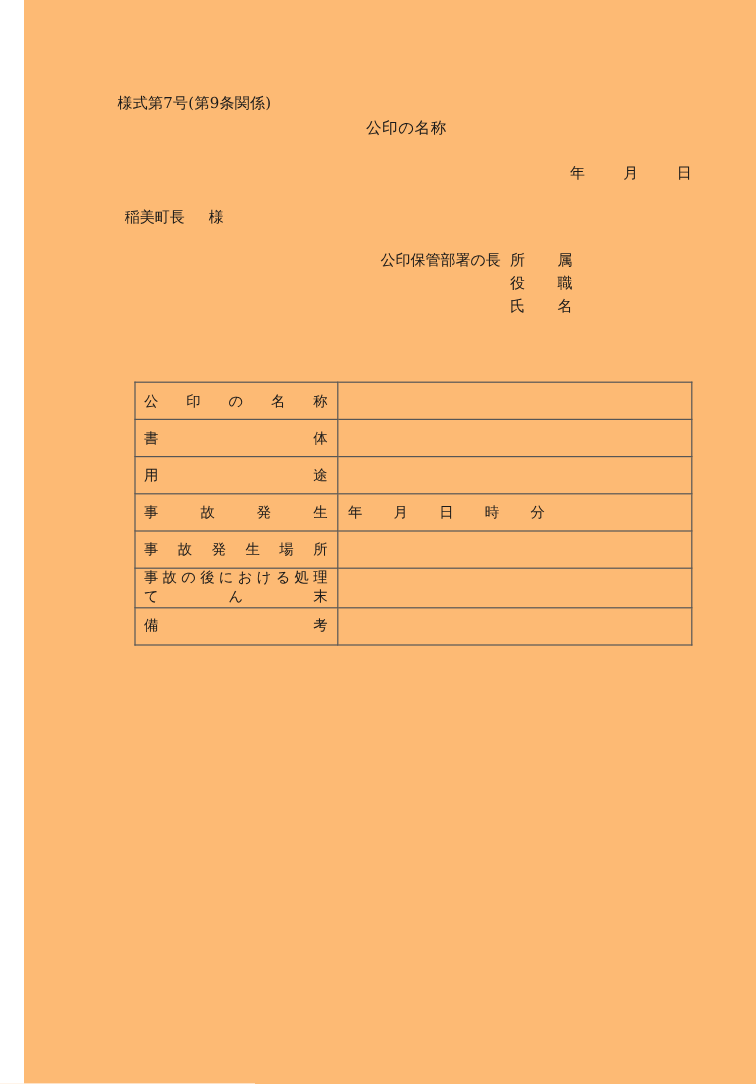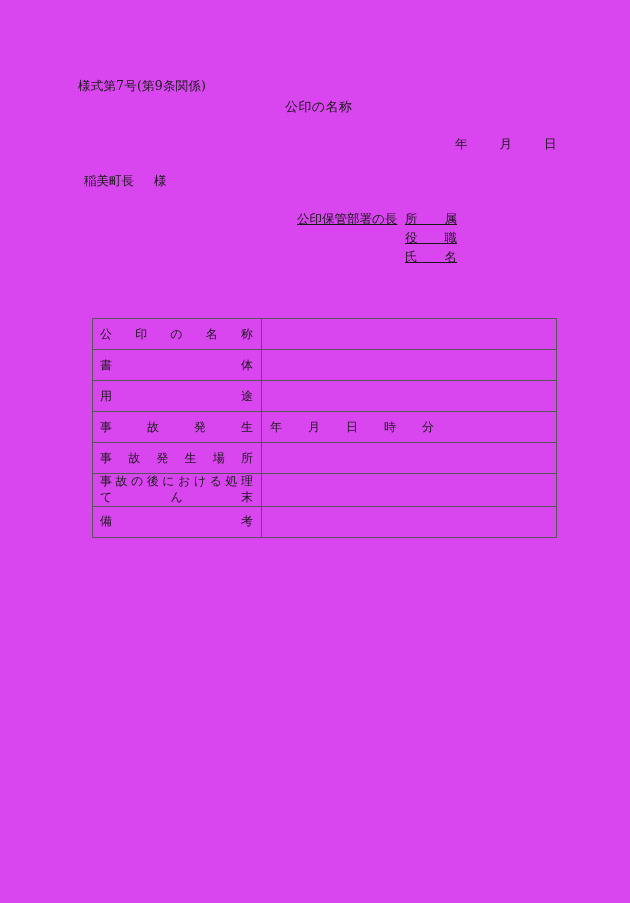--- a/index.html
+++ b/index.html
@@ -12,22 +12,23 @@
     width: 630px;
     height: 903px;
     position: relative;
     font-family: "DejaVu Serif", "Liberation Serif", serif;
     color: #1a1a1a;
     -webkit-font-smoothing: antialiased;
   }
   .page {
     position: absolute;
     inset: 0;
-    background: #d946ef;
+    background: #fdba74;
     overflow: hidden;
+    margin-left: 20px;
   }
 
   
   .form-no {
     position: absolute;
     left: 78px;
     top: 78px;
     font-size: 12.5px;
     letter-spacing: 0.2px;
     white-space: nowrap;
@@ -61,24 +62,23 @@
 
   
   .sign-block {
     position: absolute;
     left: 297px;
     top: 209px;
     font-size: 12.5px;
   }
   .sign-row {
     display: flex;
-    align-items: flex-end;
+    align-items: flex-start;
     height: 19px;
     white-space: nowrap;
-    text-decoration: underline;
   }
   .sign-lead {
     width: 108px;
     display: inline-block;
   }
   .sign-field {
     display: inline-block;
     width: 52px;
     text-align: justify;
     text-align-last: justify;

